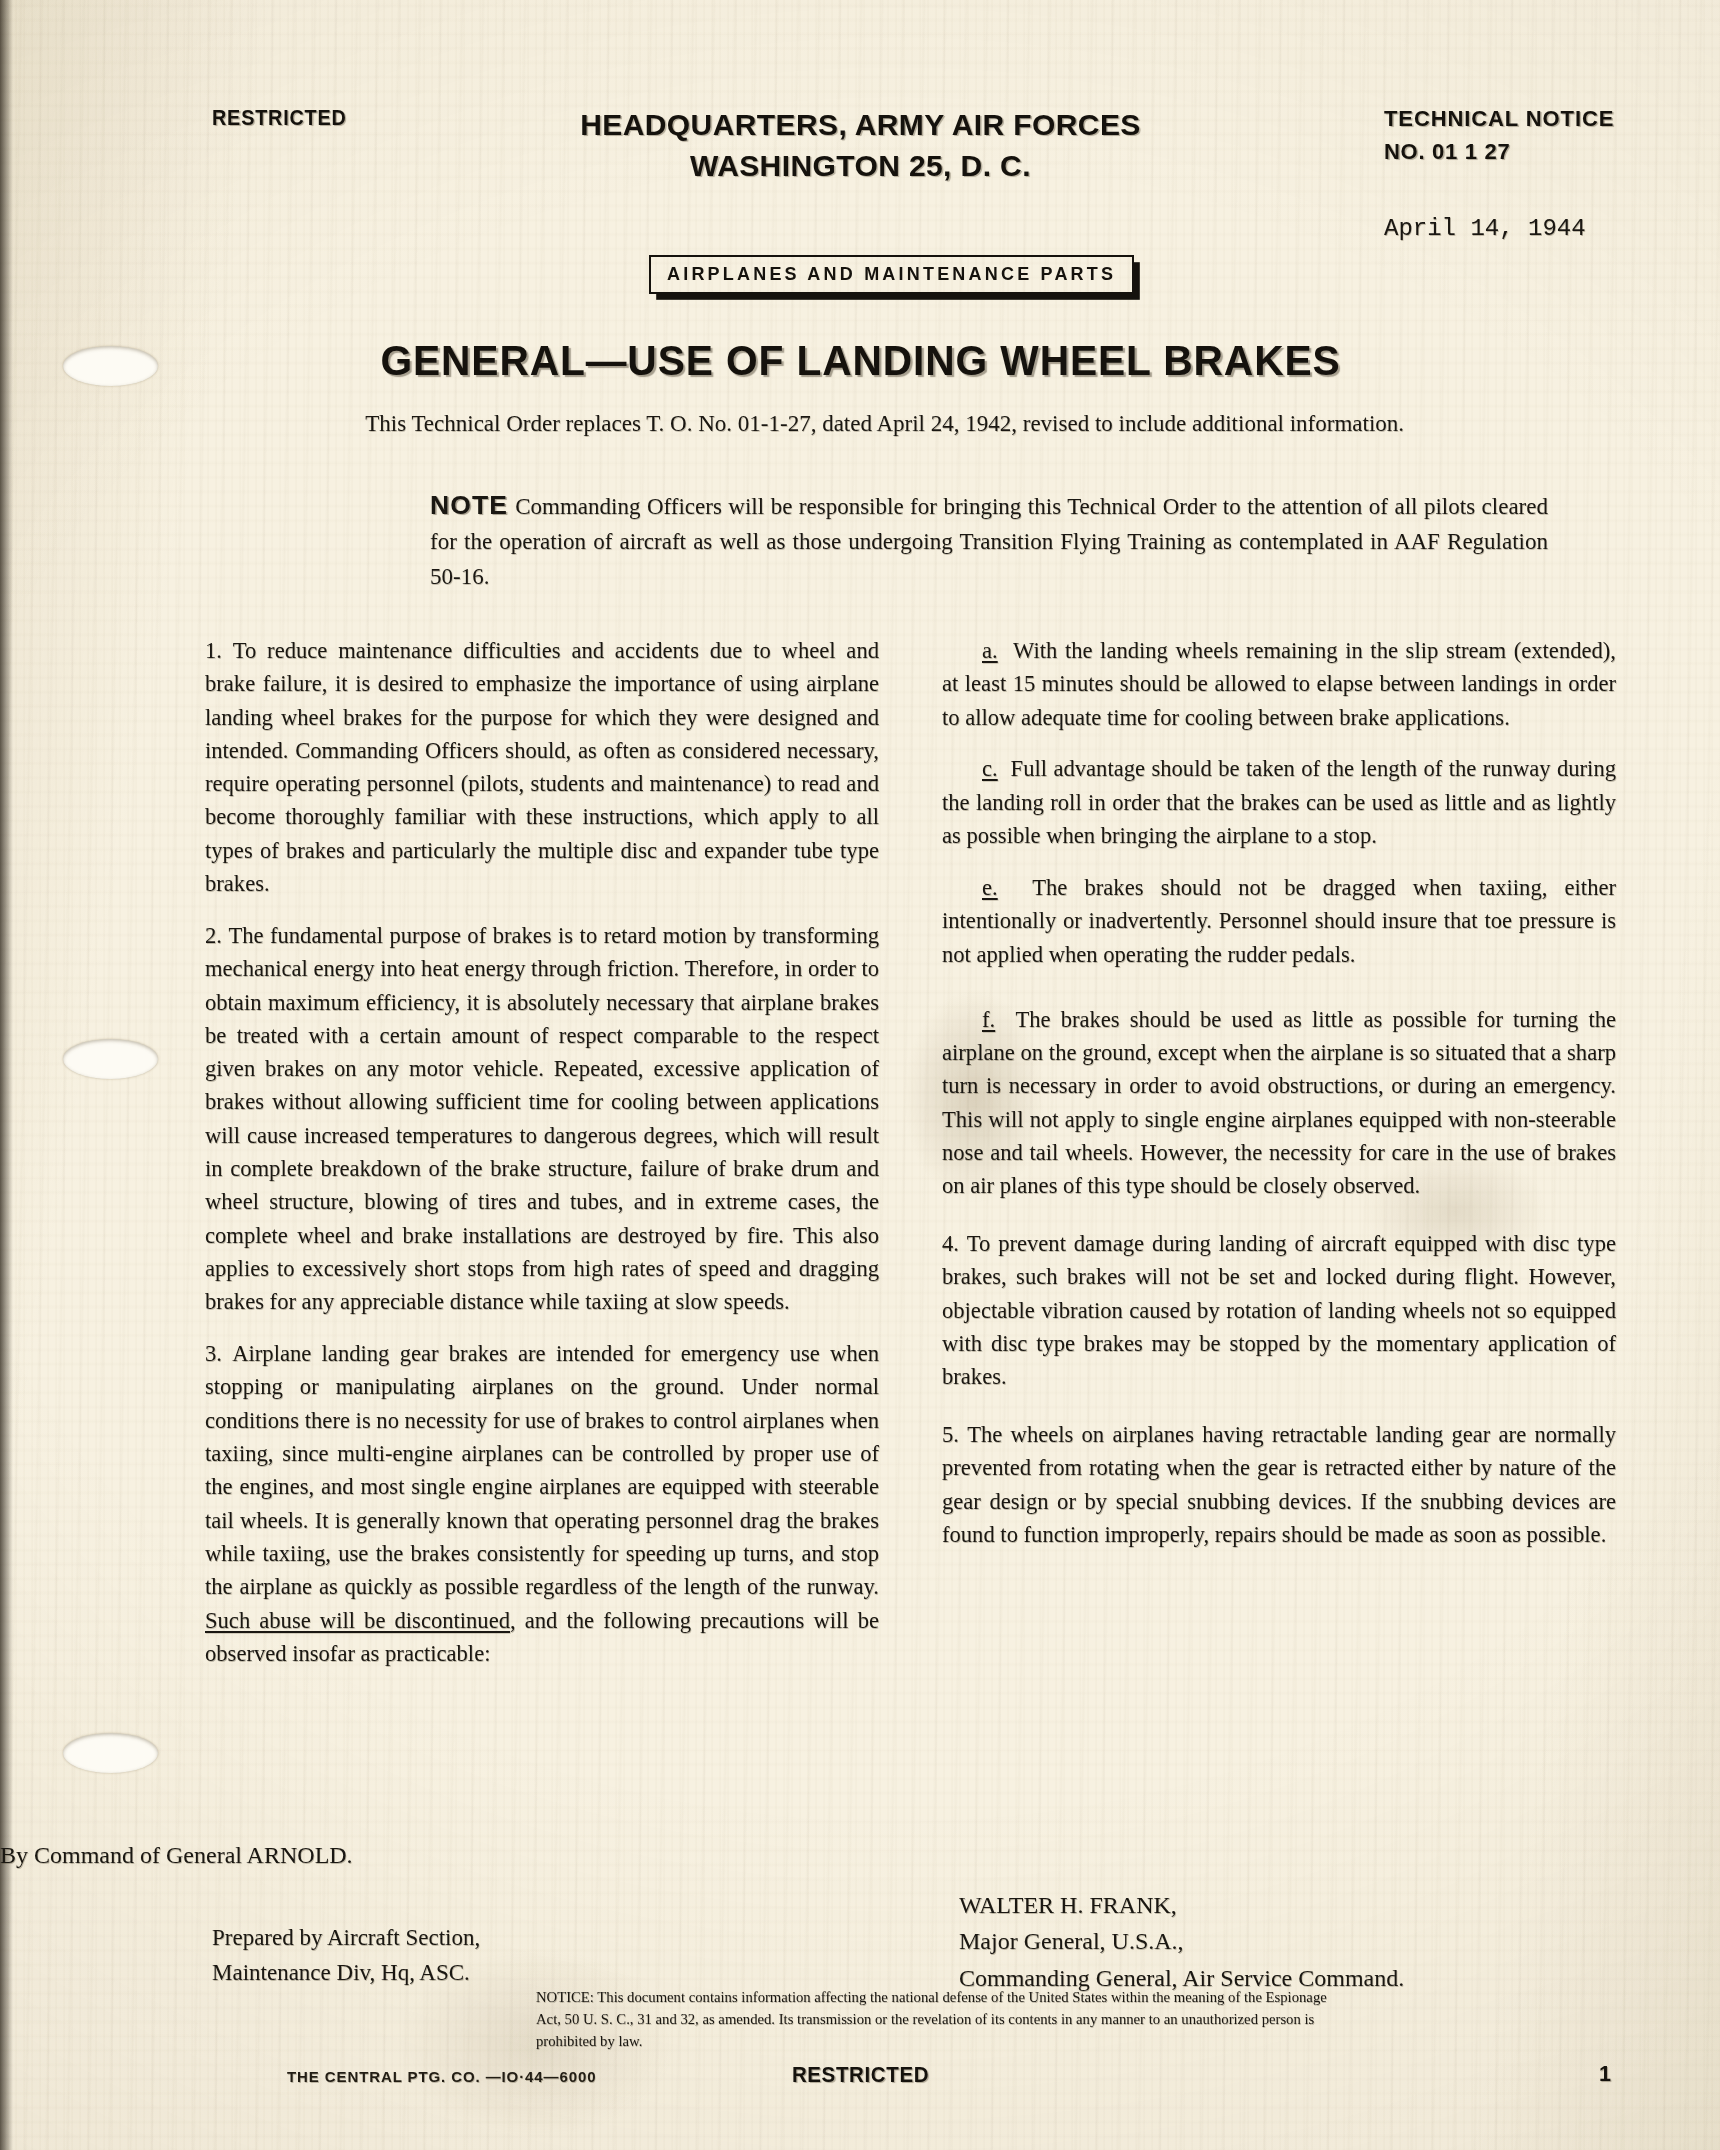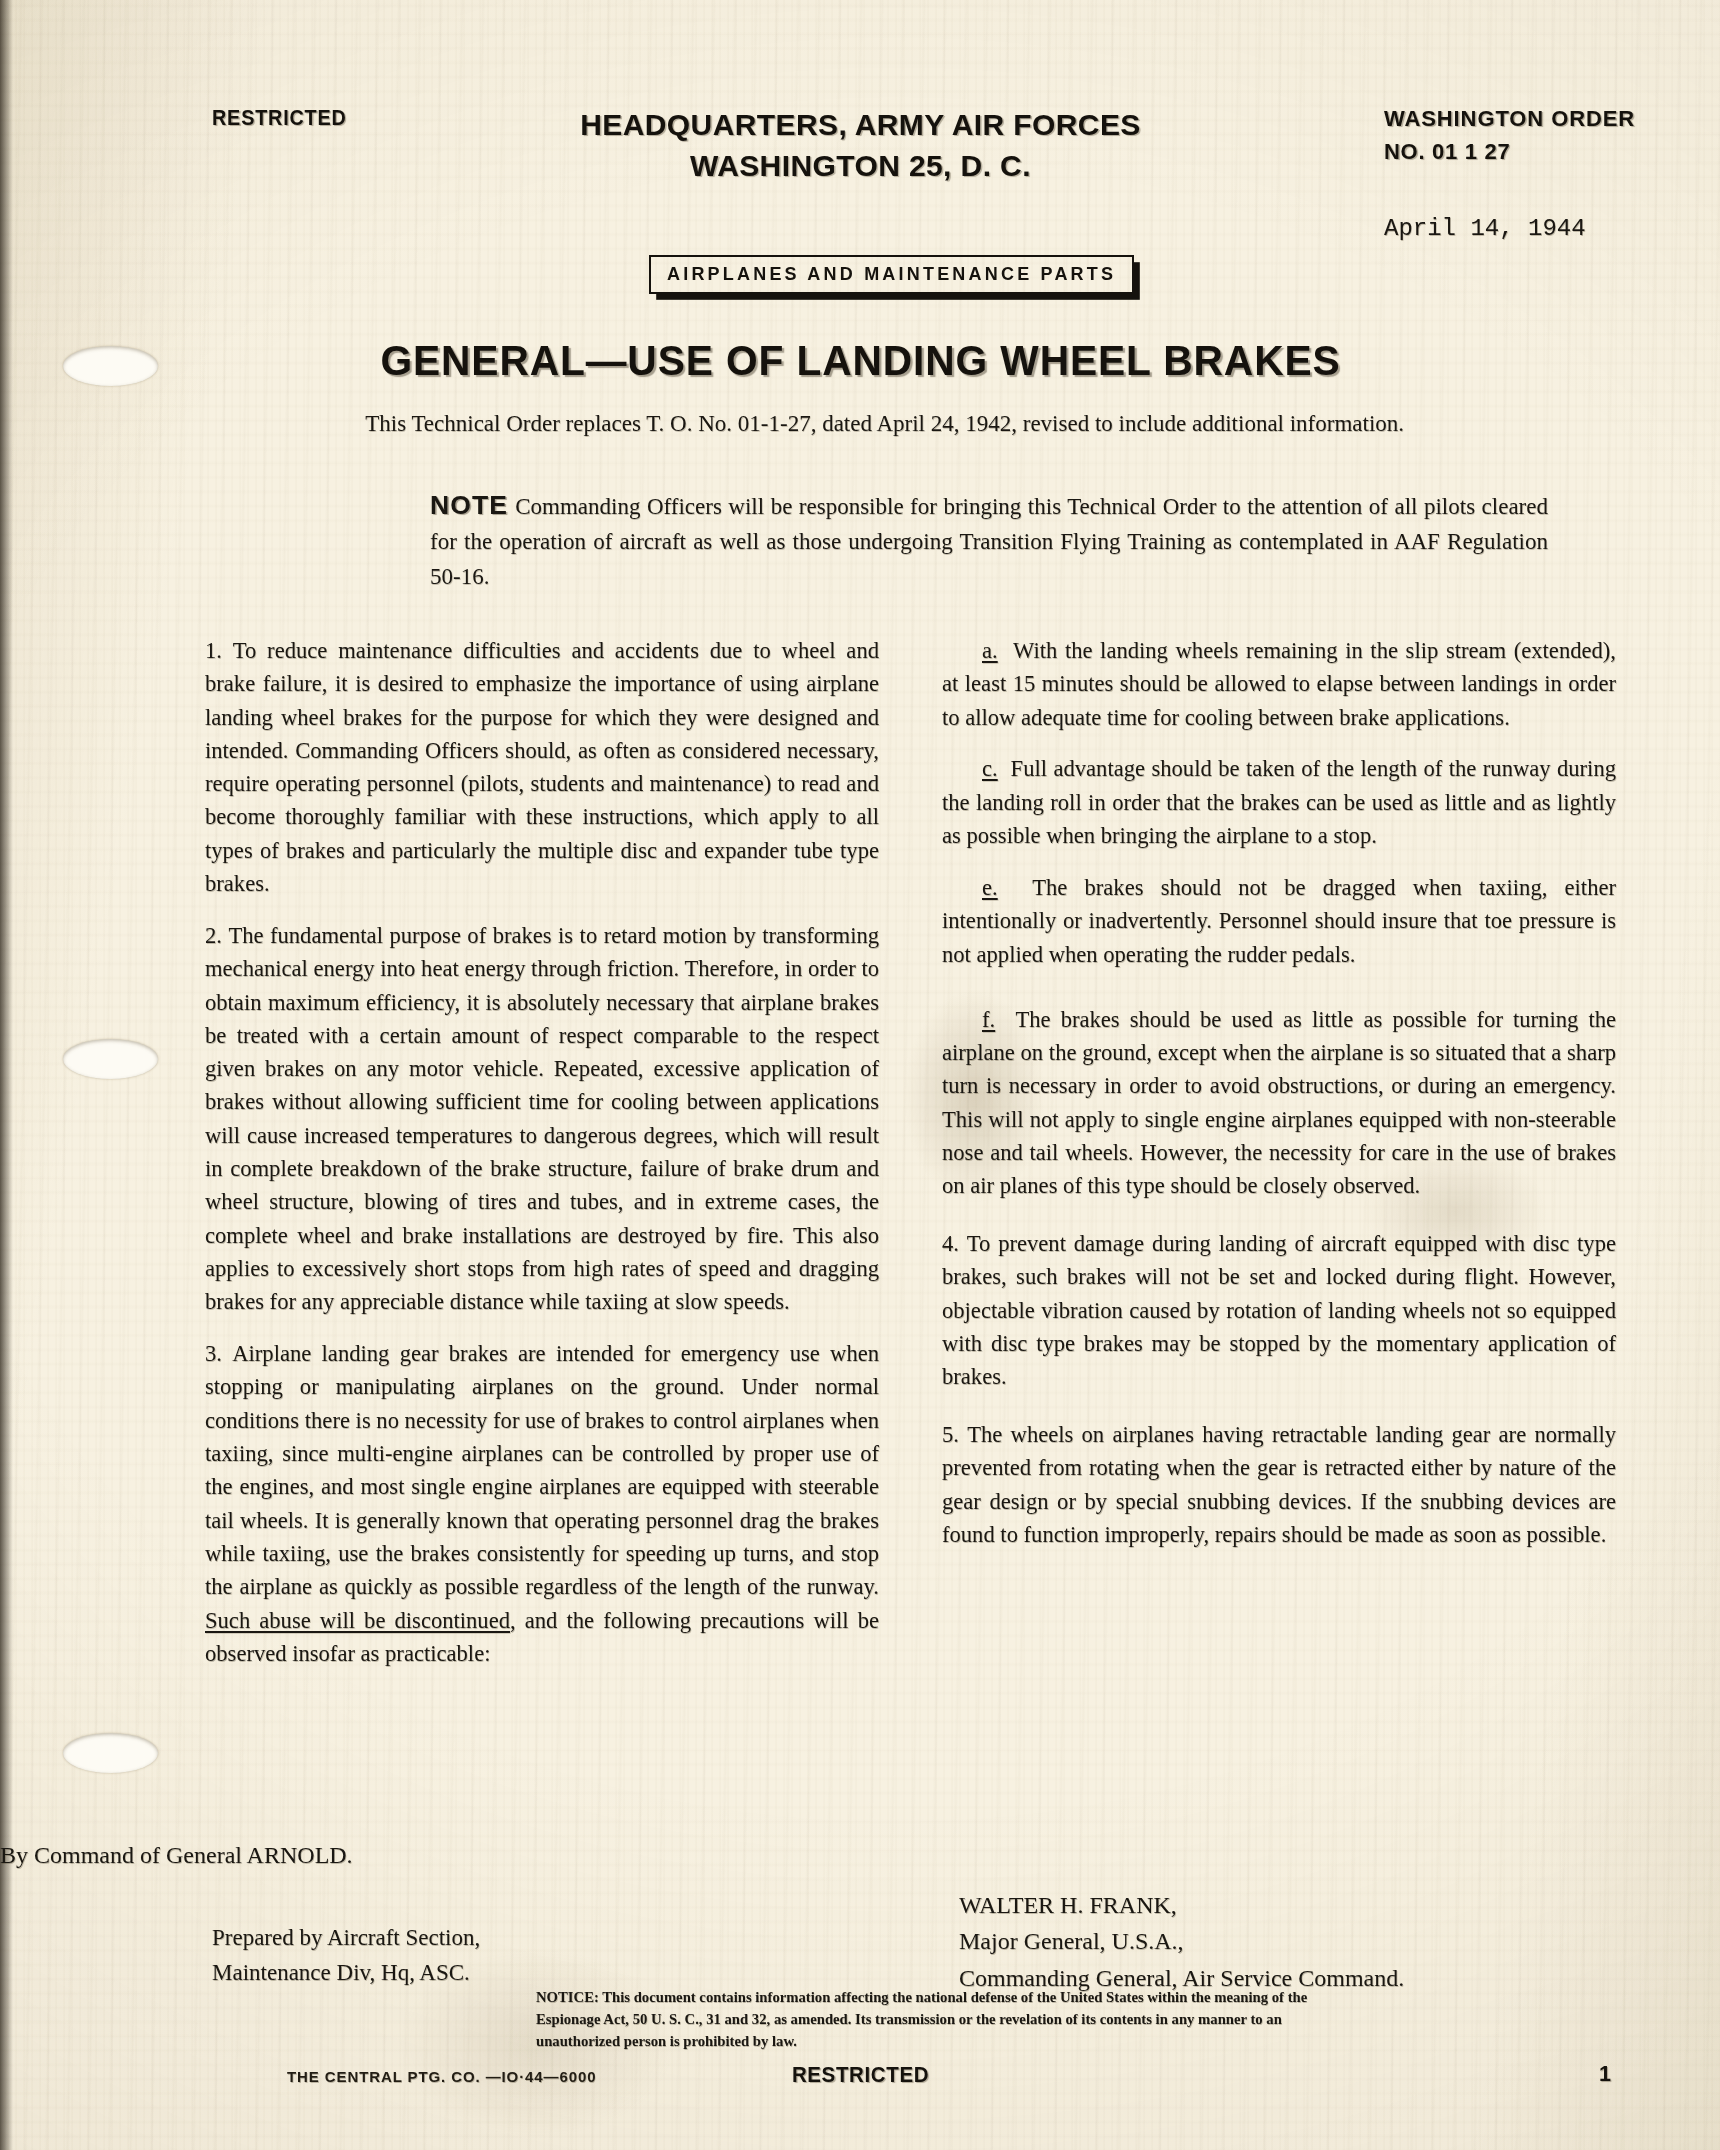--- a/index.html
+++ b/index.html
@@ -215,21 +215,20 @@
     line-height: 1.52;
     text-shadow: 0.7px 0.7px 0.4px rgba(70,58,35,0.3);
   }
   #legal-notice {
     position: absolute;
     left: 536px; top: 1987px; width: 796px;
     font-size: 14.7px;
     line-height: 1.48;
     text-align: left;
     text-shadow: 0.6px 0.6px 0.3px rgba(70,58,35,0.3);
-    font-weight: bold;
   }
   #printer-credit {
     position: absolute;
     left: 287px; top: 2068px;
     font-family: "Liberation Sans", sans-serif;
     font-weight: bold;
     font-size: 15px;
     letter-spacing: 0.9px;
     color: #221d14;
     text-shadow: 0.7px 0.7px 0.4px rgba(70,58,35,0.3);
@@ -271,21 +270,21 @@
   <div class="punch" style="top:346px;"></div>
   <div class="punch" style="top:1039px;"></div>
   <div class="punch" style="top:1733px;"></div>
 
   <div class="hdr blk" id="restricted-top">RESTRICTED</div>
 
   <div class="hdr blk" id="hq-line1">HEADQUARTERS, ARMY AIR FORCES</div>
 
   <div class="hdr blk" id="hq-line2">WASHINGTON 25, D. C.</div>
 
-  <div class="hdr blk" id="to-label">WASHINGTON ORDER</div>
+  <div class="hdr blk" id="to-label">TECHNICAL NOTICE</div>
 
   <div class="hdr blk" id="to-number">NO. 01 1 27</div>
 
   <div class="hdr" id="issue-date">April 14, 1944</div>
 
   <div id="category-box">
     <span>AIRPLANES AND MAINTENANCE PARTS</span>
   </div>
 
   <div id="doc-title">GENERAL—USE OF LANDING WHEEL BRAKES</div>

